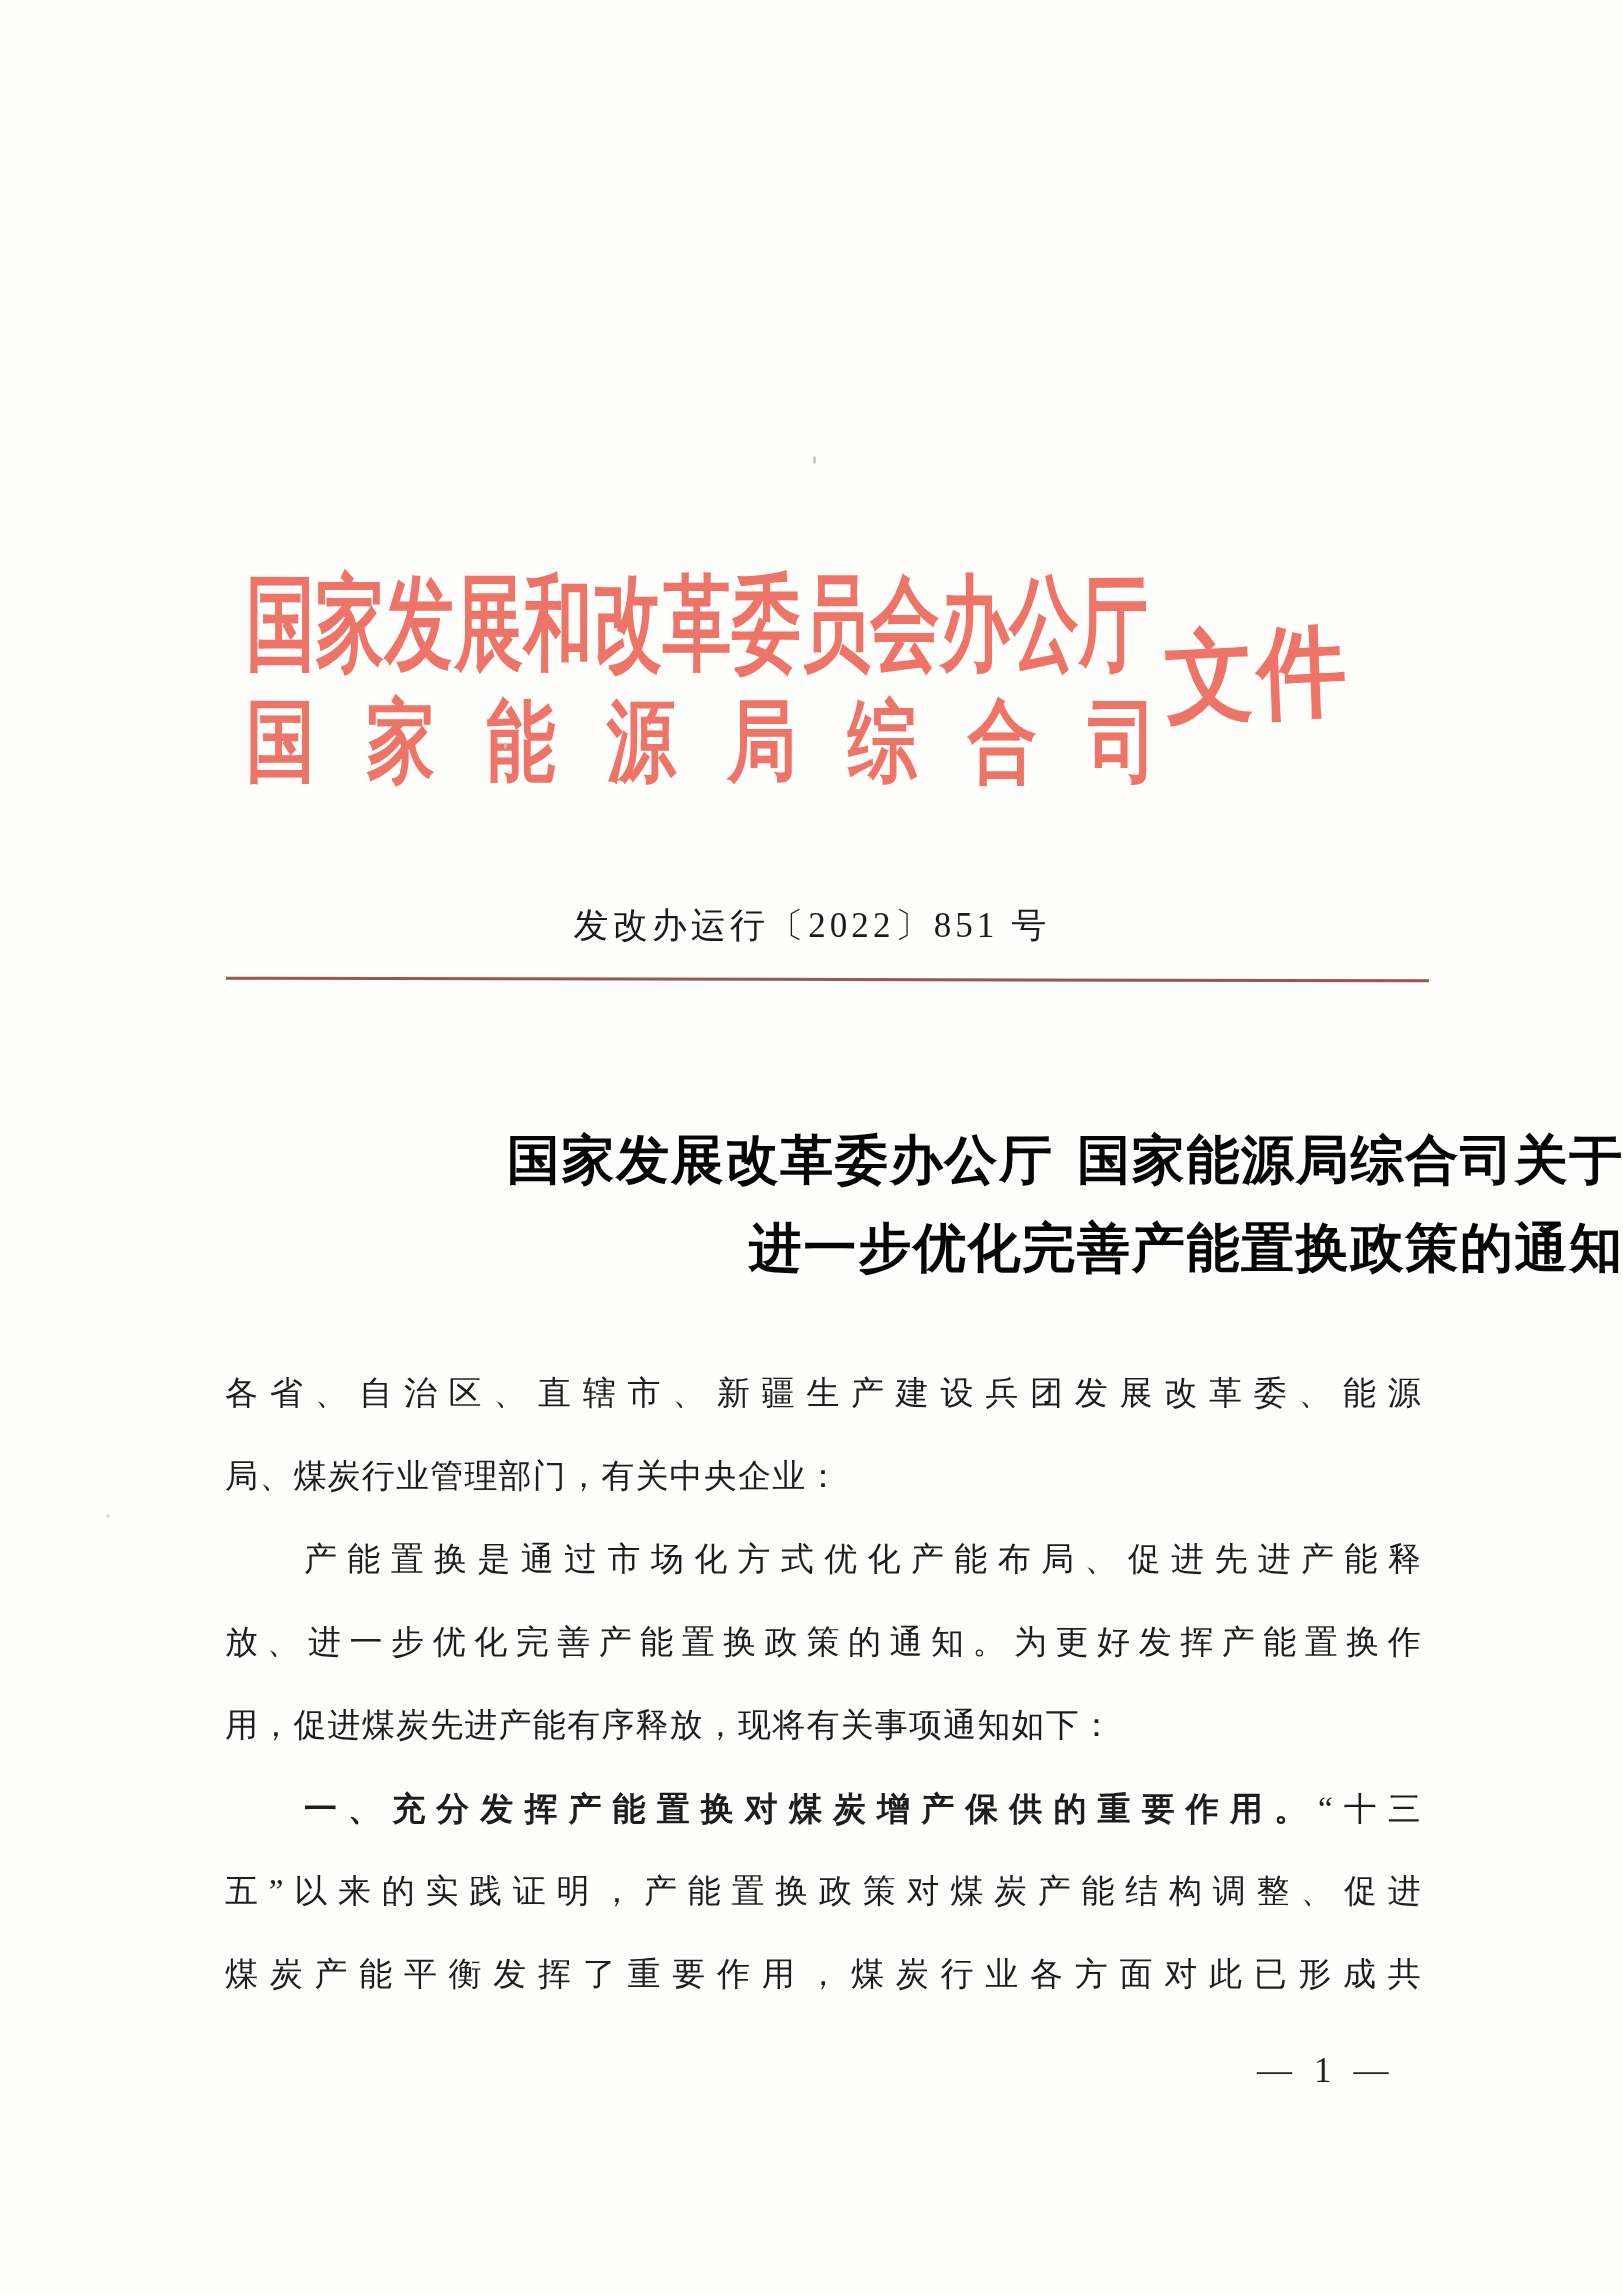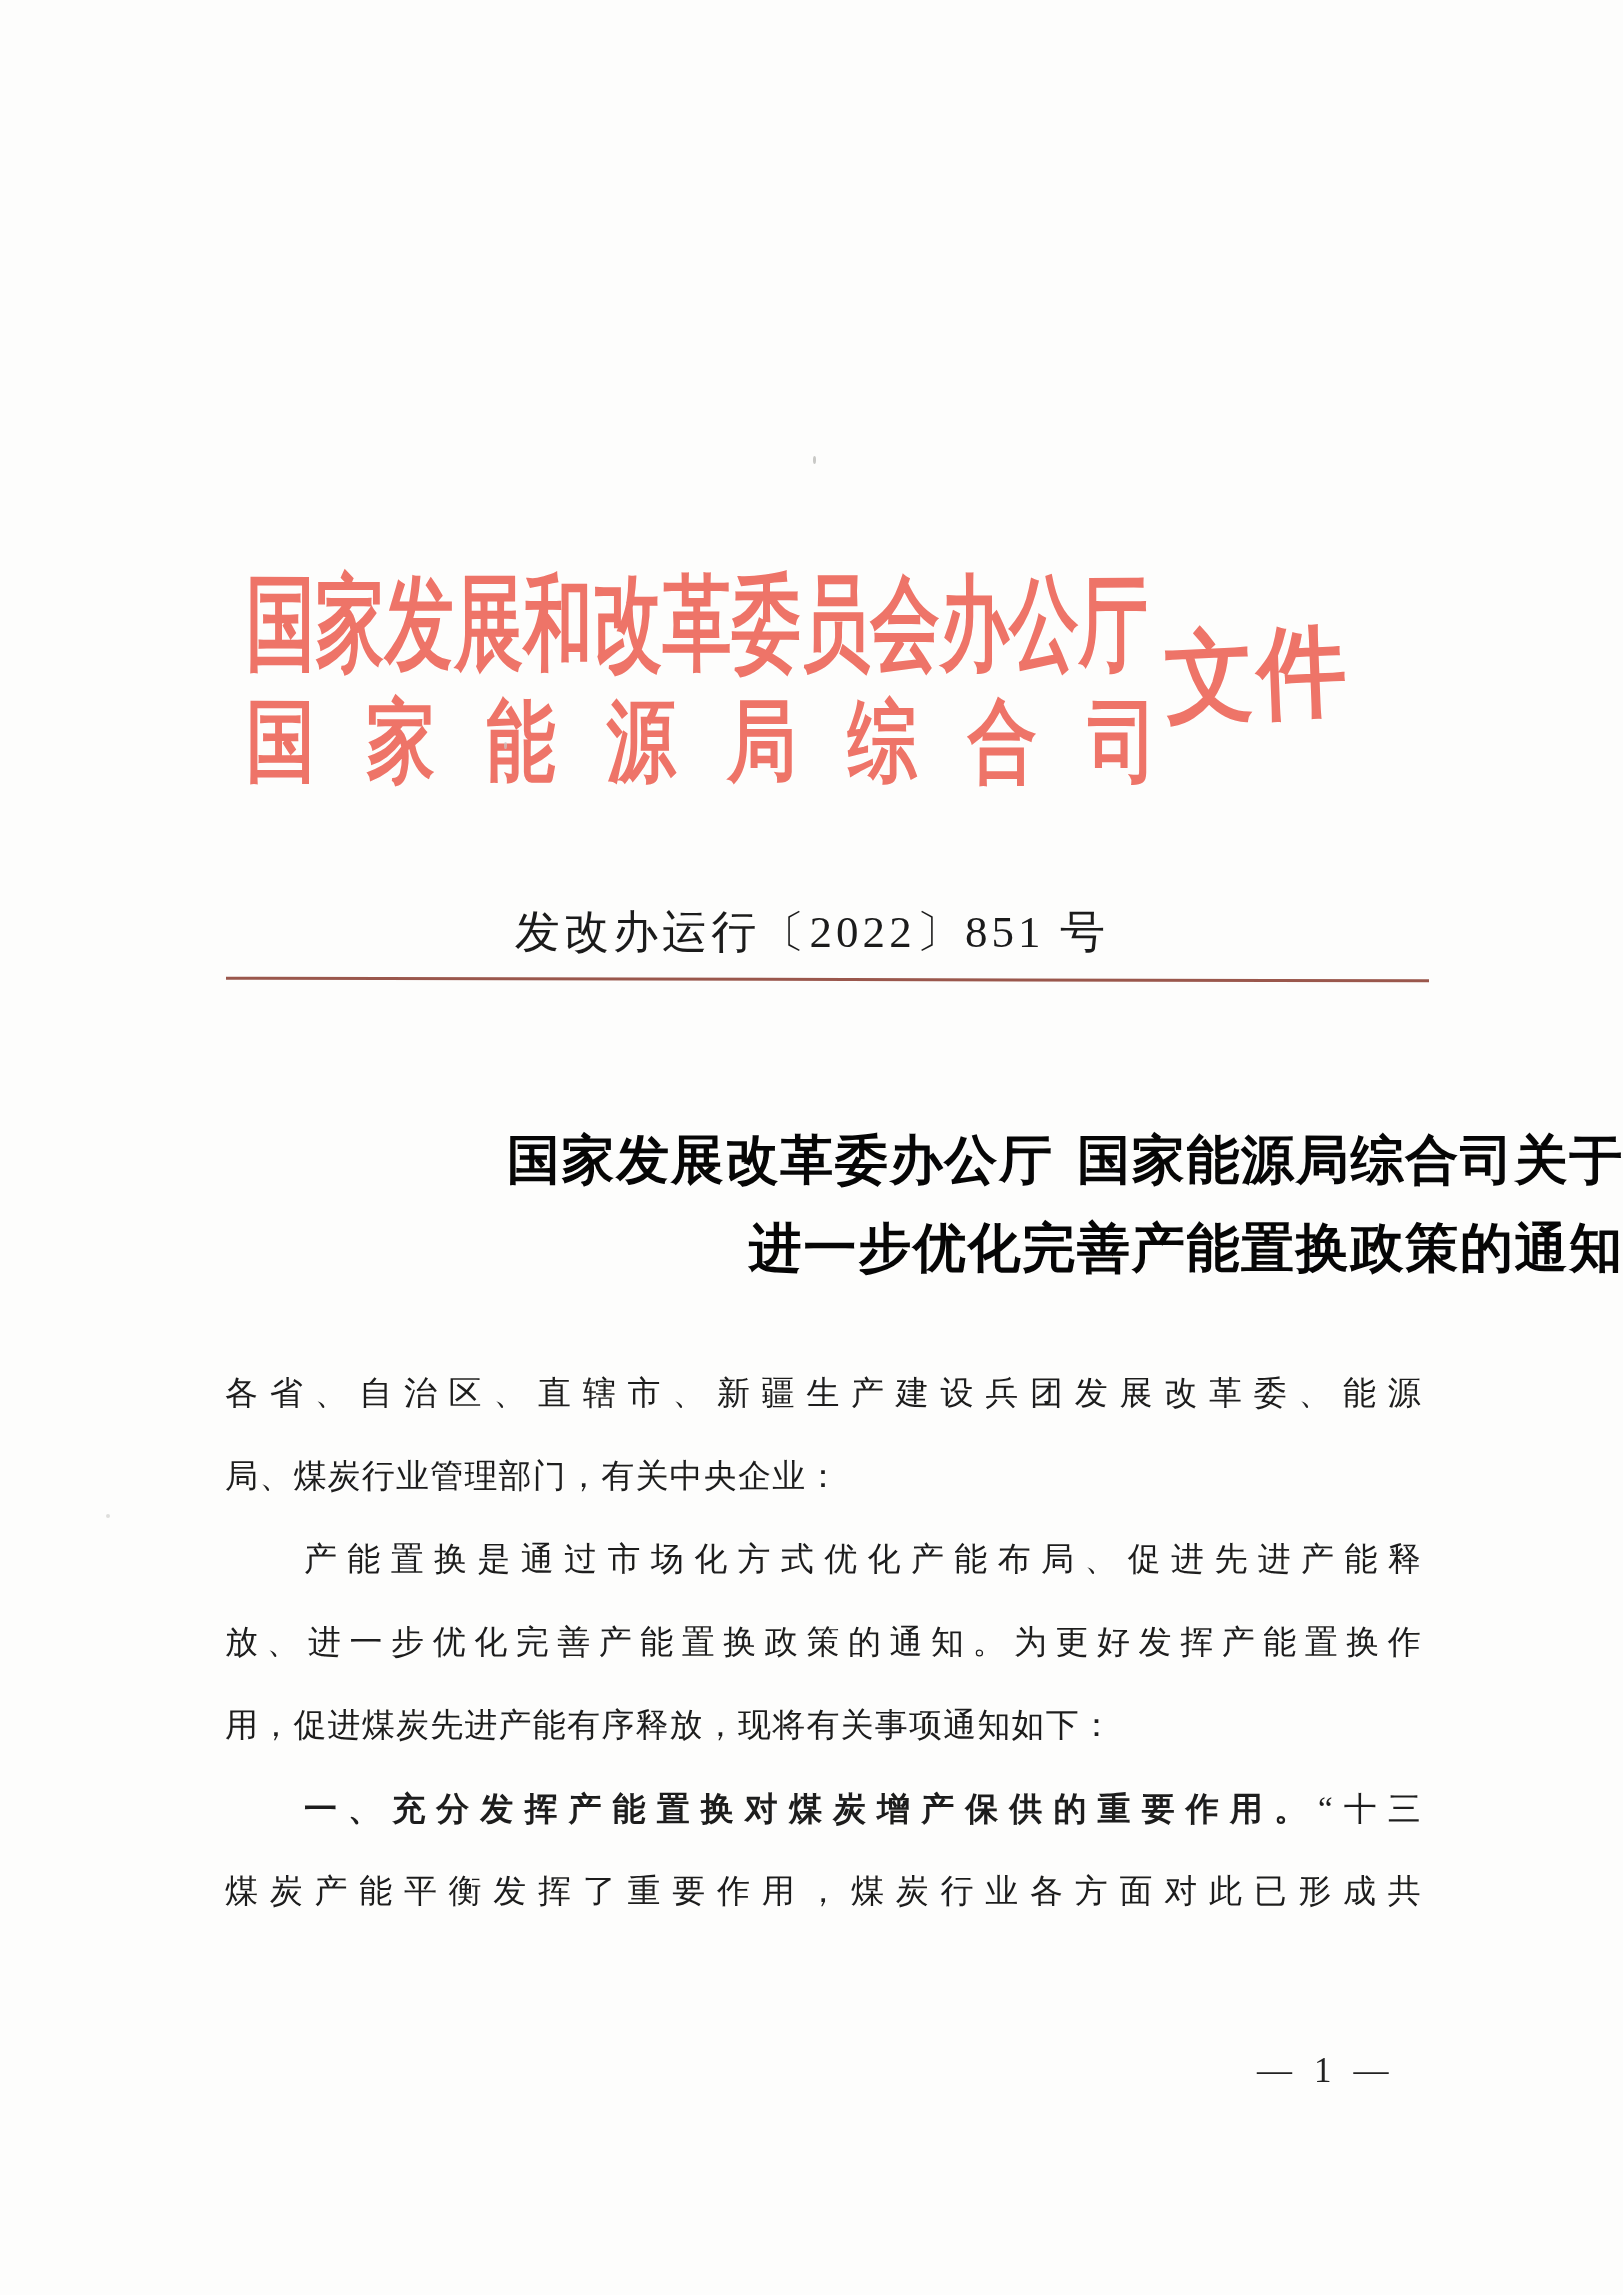--- a/index.html
+++ b/index.html
@@ -60,21 +60,21 @@
     transform-origin: top left;
   }
 
   
   .doc-number {
     position: absolute;
     left: 0;
     top: 902px;
     width: 100%;
     text-align: center;
-    font-size: 45px;
+    font-size: 35px;
     letter-spacing: 4.1px;
     color: #1b1b1b;
     white-space: nowrap;
   }
 
   
   .red-rule {
     position: absolute;
     left: 226px;
     top: 978px;
@@ -179,20 +179,21 @@
     <div class="title-line">进一步优化完善产能置换政策的通知</div>
   </div>
 
   <div class="body-block">
       <div class="body-line fill"><span>各省、自治区、直辖市、新疆生产建设兵团发展改革委、能源</span></div>
       <div class="body-line"><span>局、煤炭行业管理部门，有关中央企业：</span></div>
       <div class="body-line fill indent"><span>产能置换是通过市场化方式优化产能布局、促进先进产能释</span></div>
       <div class="body-line fill"><span>放、进一步优化完善产能置换政策的通知。为更好发挥产能置换作</span></div>
       <div class="body-line"><span>用，促进煤炭先进产能有序释放，现将有关事项通知如下：</span></div>
       <div class="body-line fill indent"><span class="seg-bold">一、充分发挥产能置换对煤炭增产保供的重要作用。</span><span>“十三</span></div>
+      <div class="body-line fill"><span>五”以来的实践证明，产能置换政策对煤炭产能结构调整、促进</span></div>
       <div class="body-line fill"><span>煤炭产能平衡发挥了重要作用，煤炭行业各方面对此已形成共</span></div>
     </div>
 
   <div class="page-number">— 1 —</div>
 
   <div class="speck s1"></div>
   <div class="speck s2"></div>
   <div class="speck s3"></div>
 
 </div>

